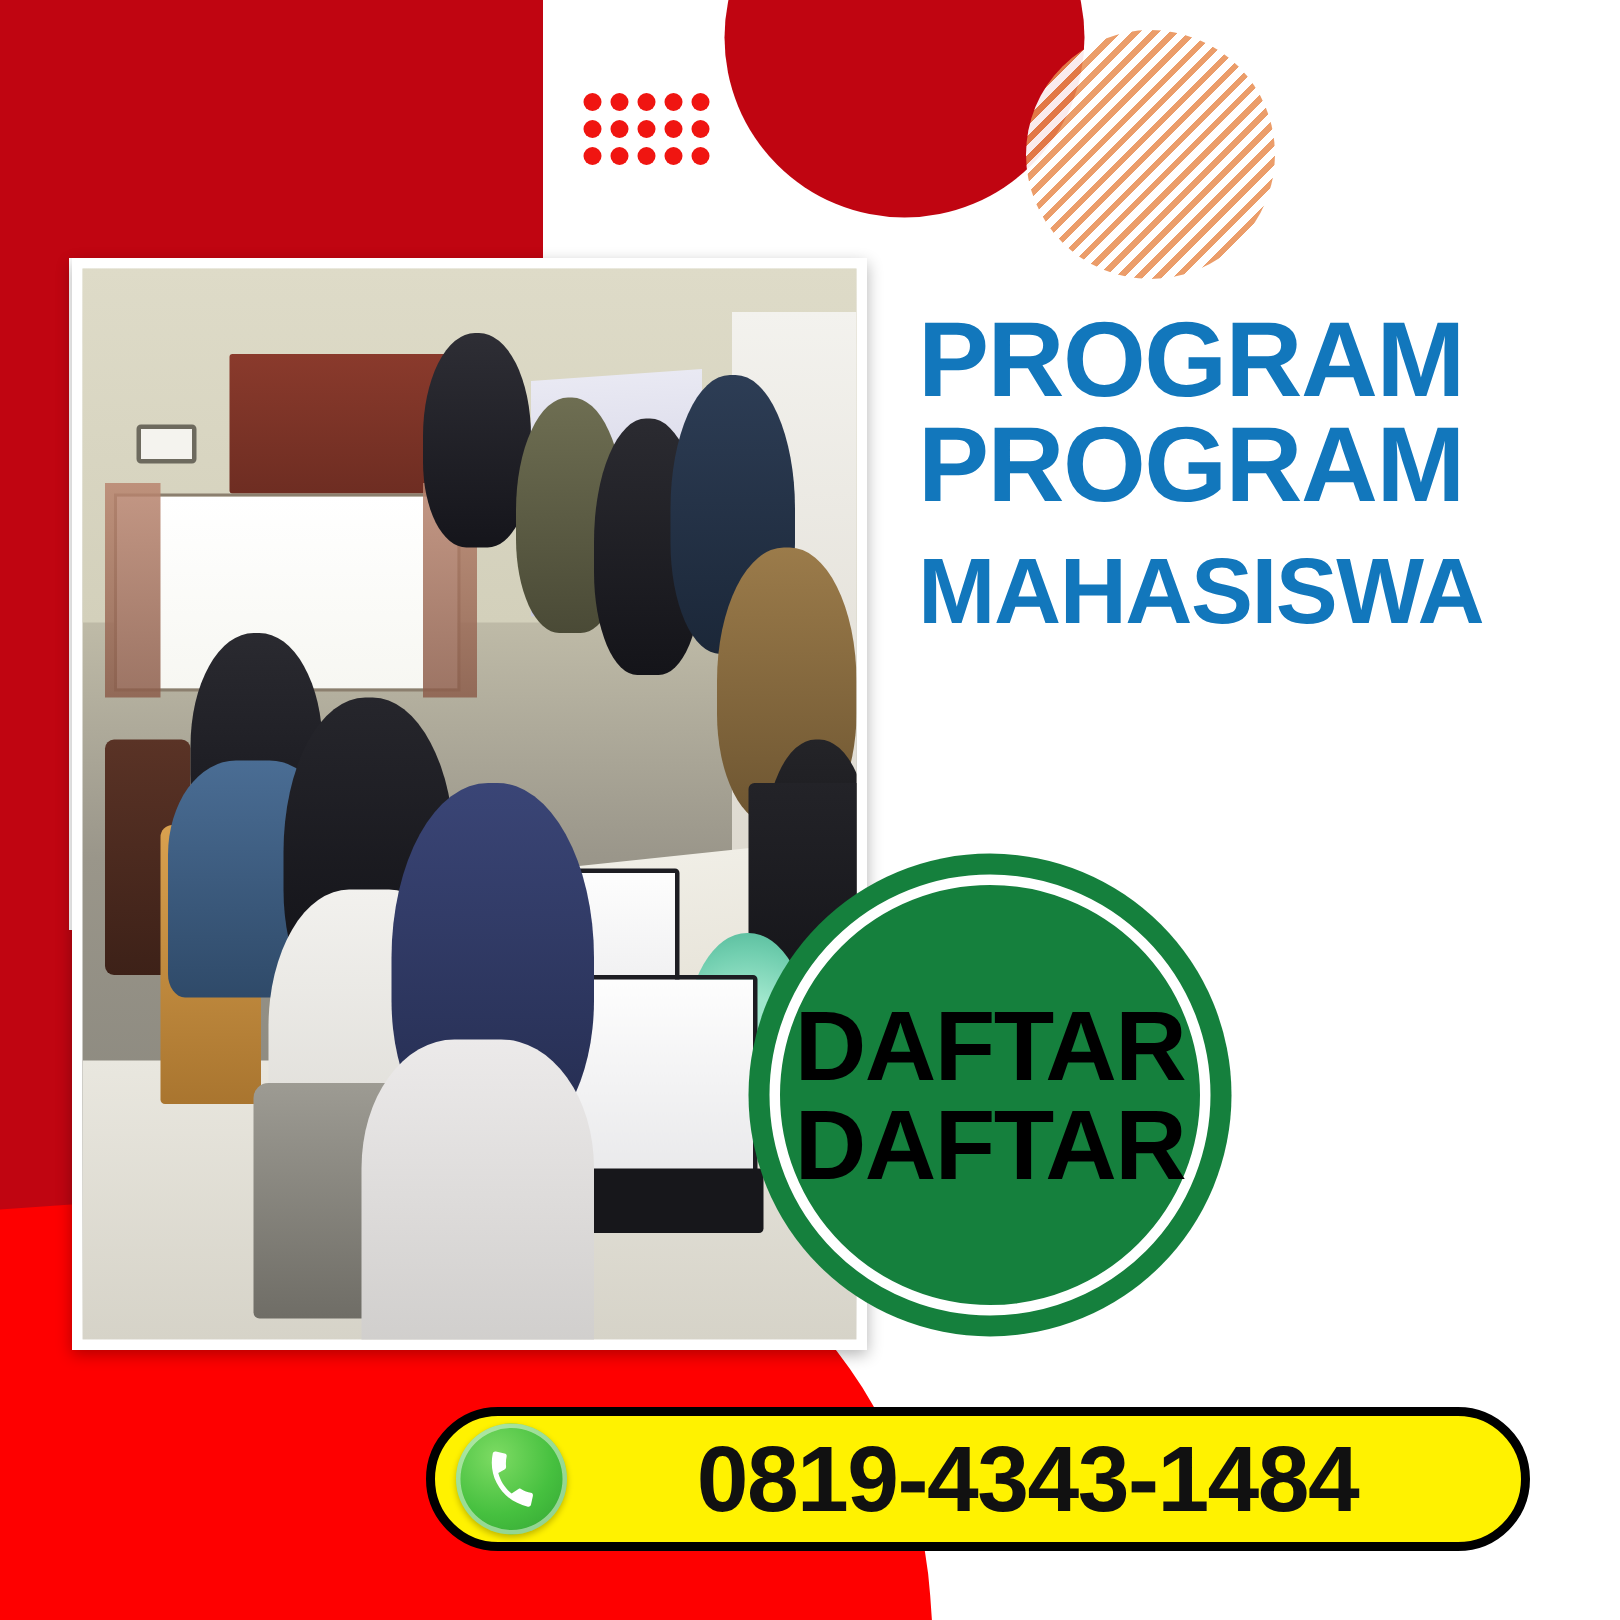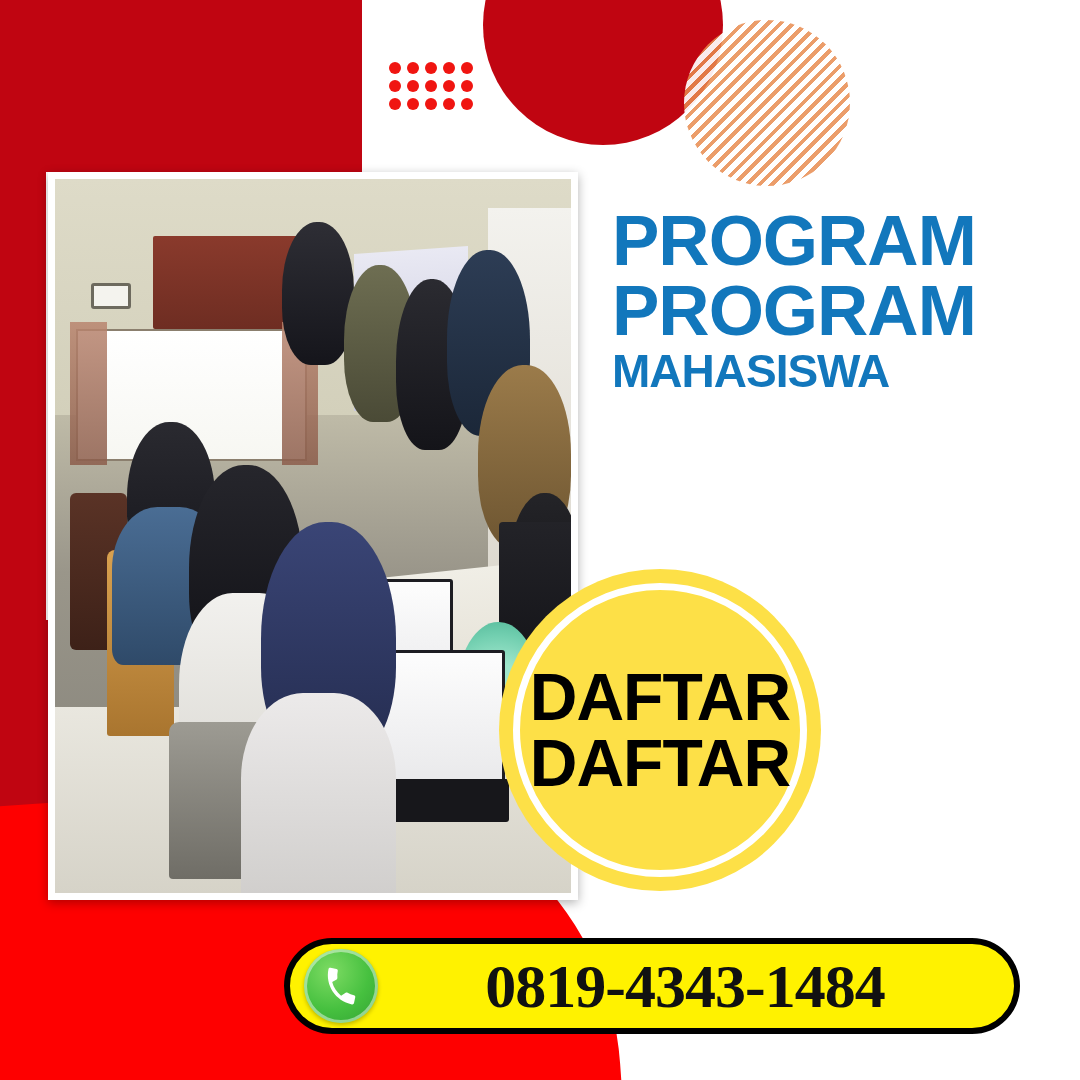--- a/index.html
+++ b/index.html
@@ -158,28 +158,28 @@
     width:440px;
   }
   .headline div{
     color:#1277BC;
     font-weight:bold;
     letter-spacing:-1px;
     line-height:0.98;
     white-space:nowrap;
   }
   .hl1,.hl2{font-size:71px;}
-  .hl3{font-size:46px;margin-top:4px;}
+  .hl3{font-size:62px;margin-top:20px;}
 
   
   .badge{
     position:absolute;left:499px;top:569px;
     width:322px;height:322px;
     border-radius:50%;
-    background:#fde047;
+    background:#15803d;
   }
   .badge-ring{
     position:absolute;left:14px;top:14px;
     width:294px;height:294px;
     border-radius:50%;
     border:7px solid #ffffff;
     box-sizing:border-box;
   }
   .badge-text{
     position:absolute;left:0;top:0;
@@ -195,21 +195,20 @@
   
   .phone-pill{
     position:absolute;left:284px;top:938px;
     width:736px;height:96px;
     background:#FFF200;
     border:6px solid #000000;
     border-radius:52px;
     box-sizing:border-box;
     display:flex;align-items:center;
     padding-left:14px;
-    font-family:Liberation Serif, serif;
   }
   .phone-icon{
     width:74px;height:74px;flex:0 0 74px;
     border-radius:50%;
     background:radial-gradient(circle at 36% 30%, #7ddb63 0%, #46c03f 55%, #31a132 100%);
     box-shadow:inset 0 0 0 3px rgba(255,255,255,0.45), 0 2px 4px rgba(0,0,0,.25);
     display:flex;align-items:center;justify-content:center;
   }
   .phone-icon svg{width:42px;height:42px;}
   .phone-number{

